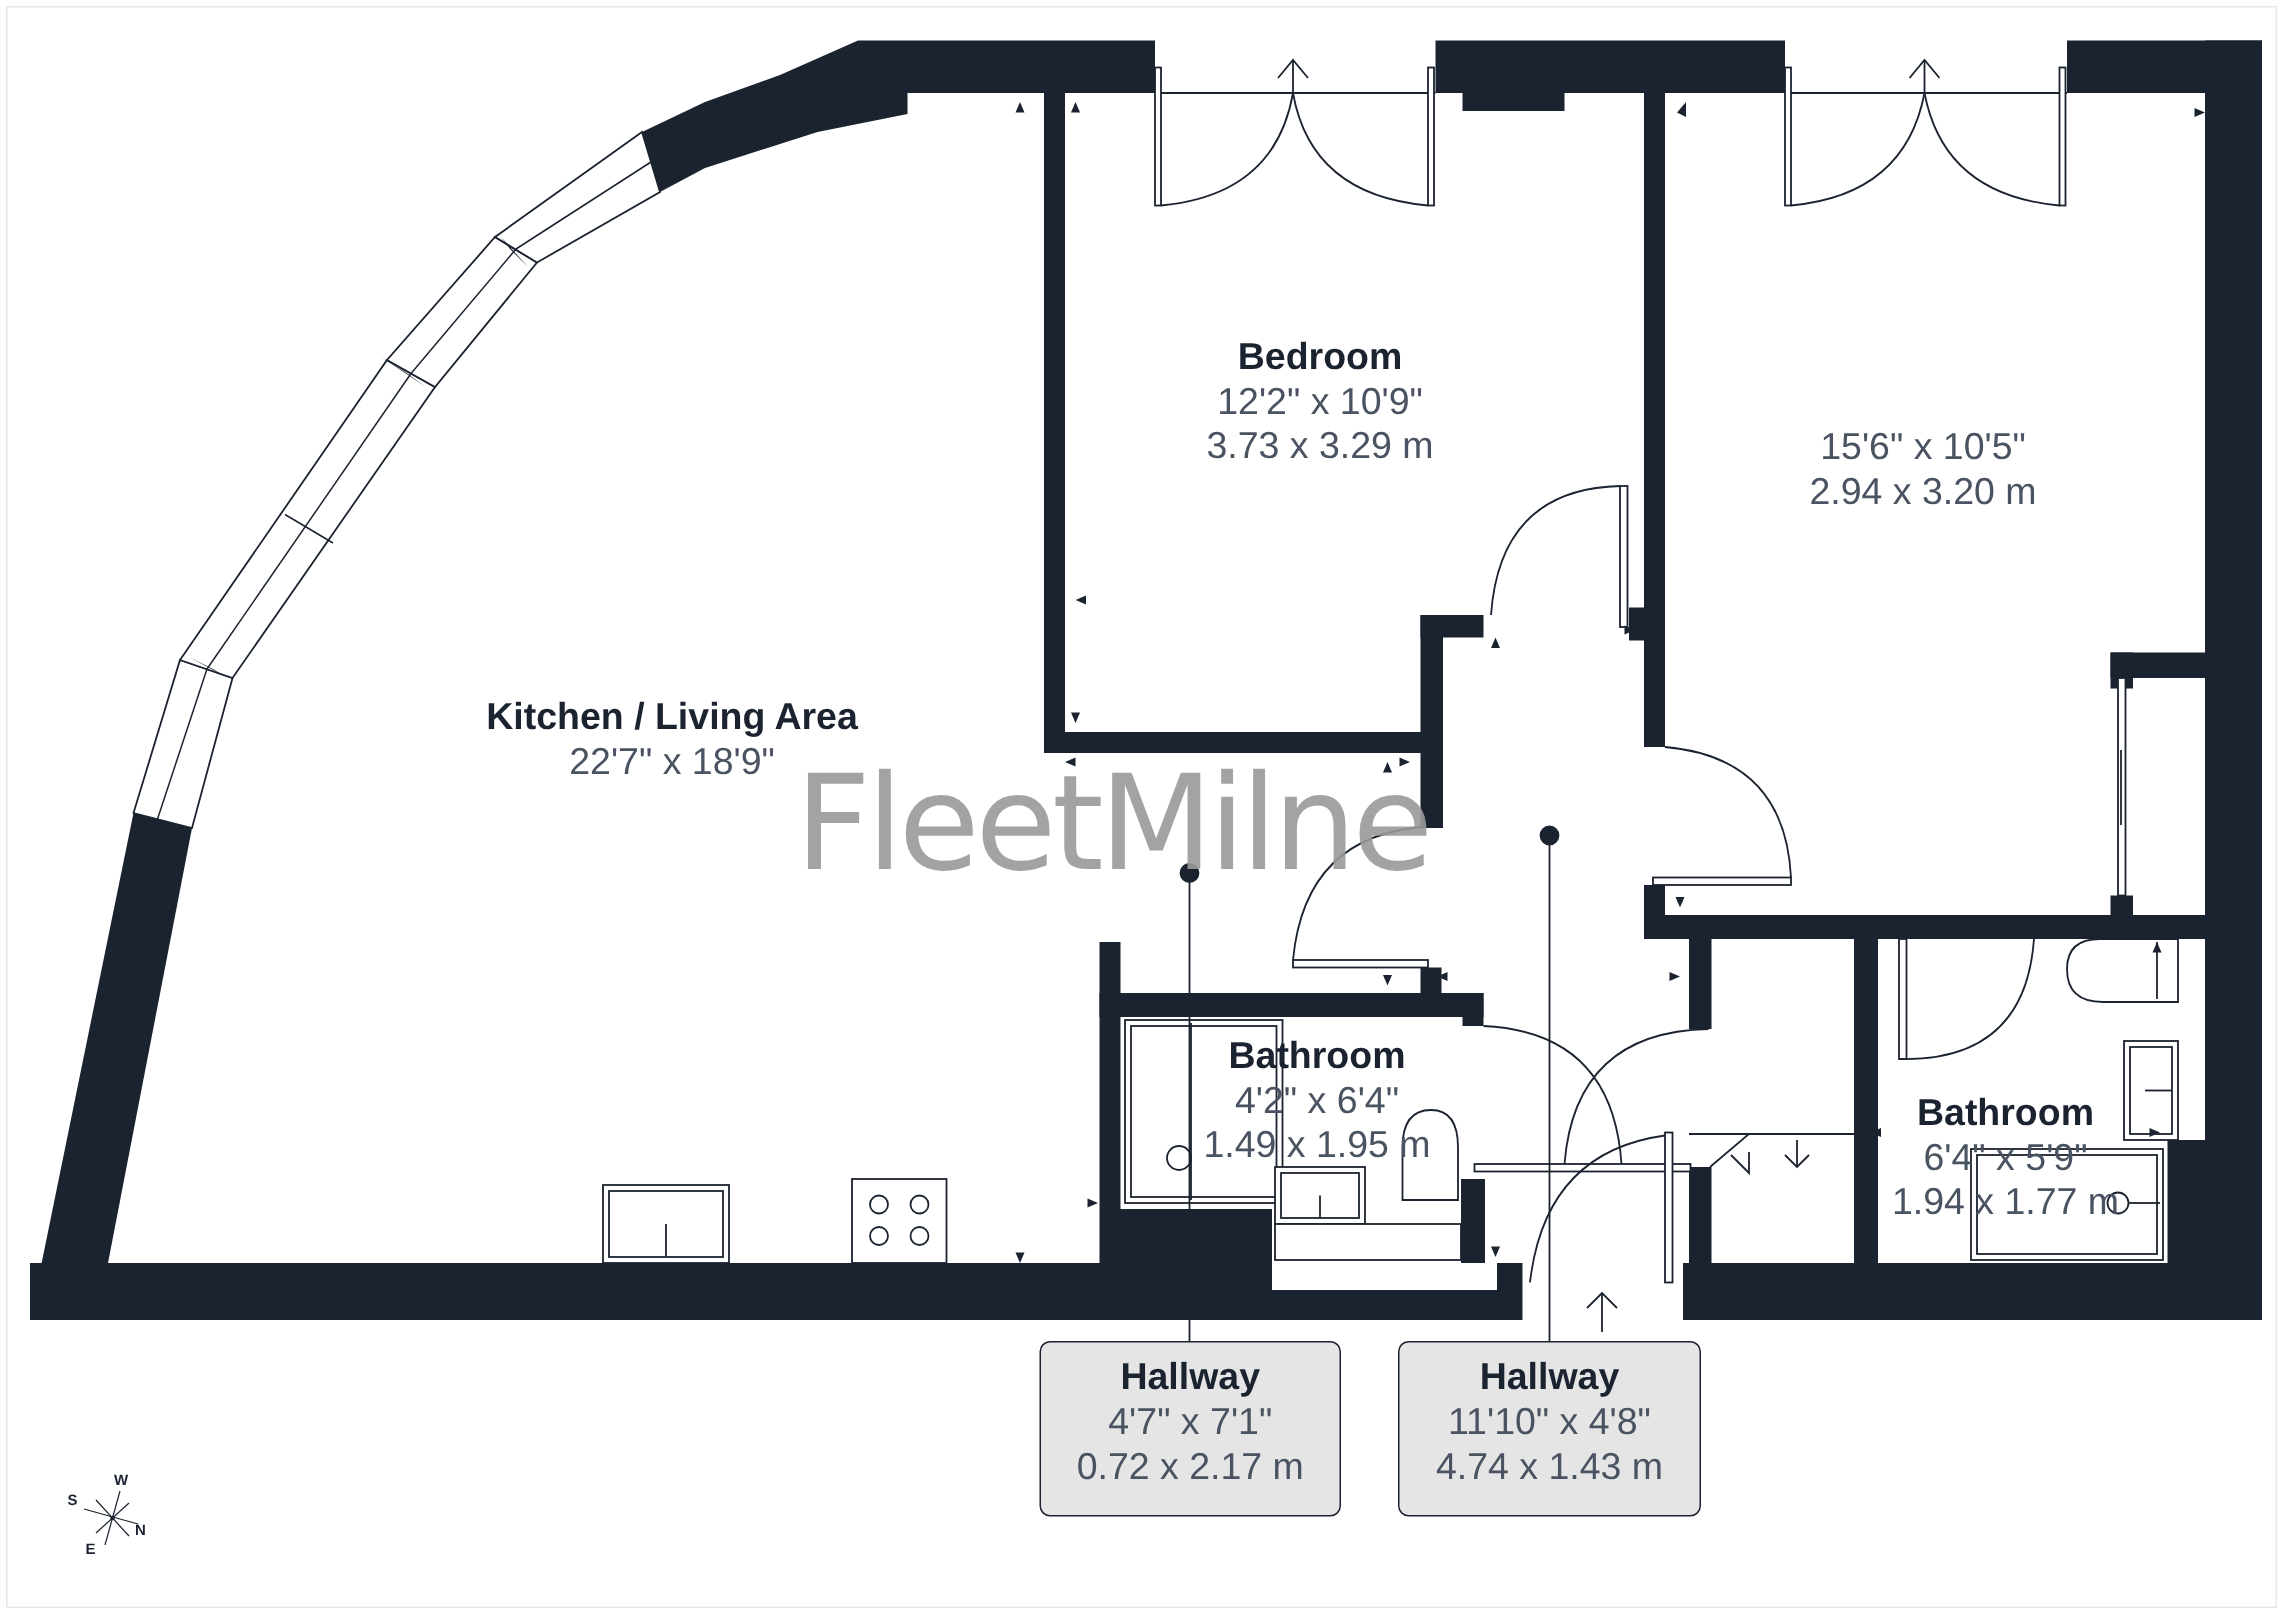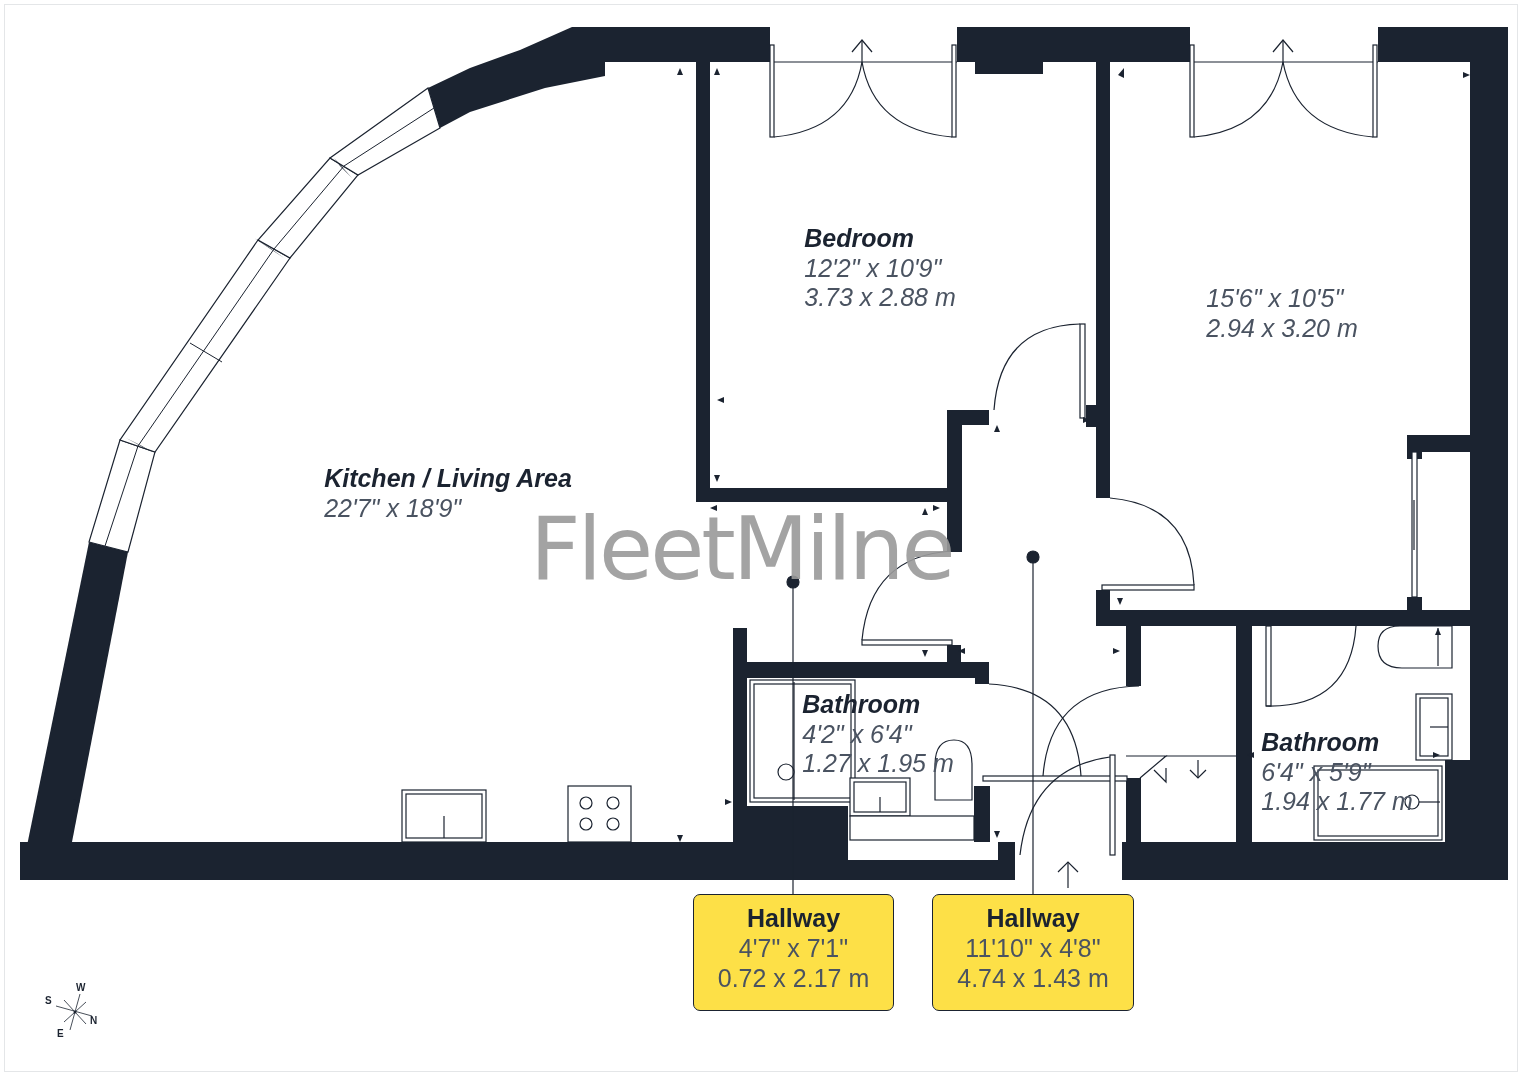--- a/index.html
+++ b/index.html
@@ -1,23 +1,23 @@
 <!DOCTYPE html>
 <html><head>
 <meta charset="utf-8">
 <style>
   html, body { margin: 0; padding: 0; background: #ffffff; }
   body { width: 1527px; height: 1080px; position: relative; overflow: hidden; font-family: "Liberation Sans", "DejaVu Sans", sans-serif; }
   .frame { position: absolute; left: 4px; top: 4px; width: 1514px; height: 1068px; border: 1px solid #e4e6e8; box-sizing: border-box; }
   svg.plan { position: absolute; left: 0; top: 0; }
-  .label { position: absolute; transform: translateX(-50%); line-height: 1.18; white-space: nowrap; font-style: italic; }
+  .label { position: absolute; text-align: center; transform: translateX(-50%); line-height: 1.18; white-space: nowrap; }
   .label .name { font-weight: bold; font-size: 25px; color: #1b2330; }
   .label .dim { font-size: 25px; color: #4a5361; }
   .watermark { position: absolute; left: 530px; top: 497px; font-family: "DejaVu Sans", sans-serif; font-size: 88px; color: #9a9a9a; opacity: 0.9; letter-spacing: -3px; white-space: nowrap; text-align: center; }
-  .callout { position: absolute; border: 1.5px solid #1b2330; border-radius: 7px; background: #fde047; box-sizing: border-box; text-align: center; line-height: 1.2; padding-top: 8px; }
+  .callout { position: absolute; border: 1.5px solid #1b2330; border-radius: 7px; background: #e5e5e5; box-sizing: border-box; text-align: center; line-height: 1.2; padding-top: 8px; }
   .callout .name { font-weight: bold; font-size: 25px; color: #1b2330; }
   .callout .dim { font-size: 25px; color: #4a5361; }
   .compass { position: absolute; left: 40px; top: 982px; width: 70px; height: 60px; }
   .compass span { position: absolute; font-size: 10px; font-weight: bold; color: #1b2330; }
 </style>
 </head>
 <body>
 
 <div class="frame"></div>
 
@@ -201,32 +201,32 @@
 <div class="watermark">FleetMilne</div>
 
 <div class="label" style="left:448px; top:464px;">
   <div class="name">Kitchen / Living Area</div>
   <div class="dim">22'7" x 18'9"</div>
 </div>
 
 <div class="label" style="left:880px; top:224px;">
   <div class="name">Bedroom</div>
   <div class="dim">12'2" x 10'9"</div>
-  <div class="dim">3.73 x 2.88 m</div>
+  <div class="dim">3.73 x 3.29 m</div>
 </div>
 
 <div class="label" style="left:1282px; top:284px;">
   <div class="dim">15'6" x 10'5"</div>
   <div class="dim">2.94 x 3.20 m</div>
 </div>
 
 <div class="label" style="left:878px; top:690px;">
   <div class="name">Bathroom</div>
   <div class="dim">4'2" x 6'4"</div>
-  <div class="dim">1.27 x 1.95 m</div>
+  <div class="dim">1.49 x 1.95 m</div>
 </div>
 
 <div class="label" style="left:1337px; top:728px;">
   <div class="name">Bathroom</div>
   <div class="dim">6'4" x 5'9"</div>
   <div class="dim">1.94 x 1.77 m</div>
 </div>
 
 <div class="callout" style="left:693px; top:894px; width:201px; height:117px;">
   <div class="name">Hallway</div>

